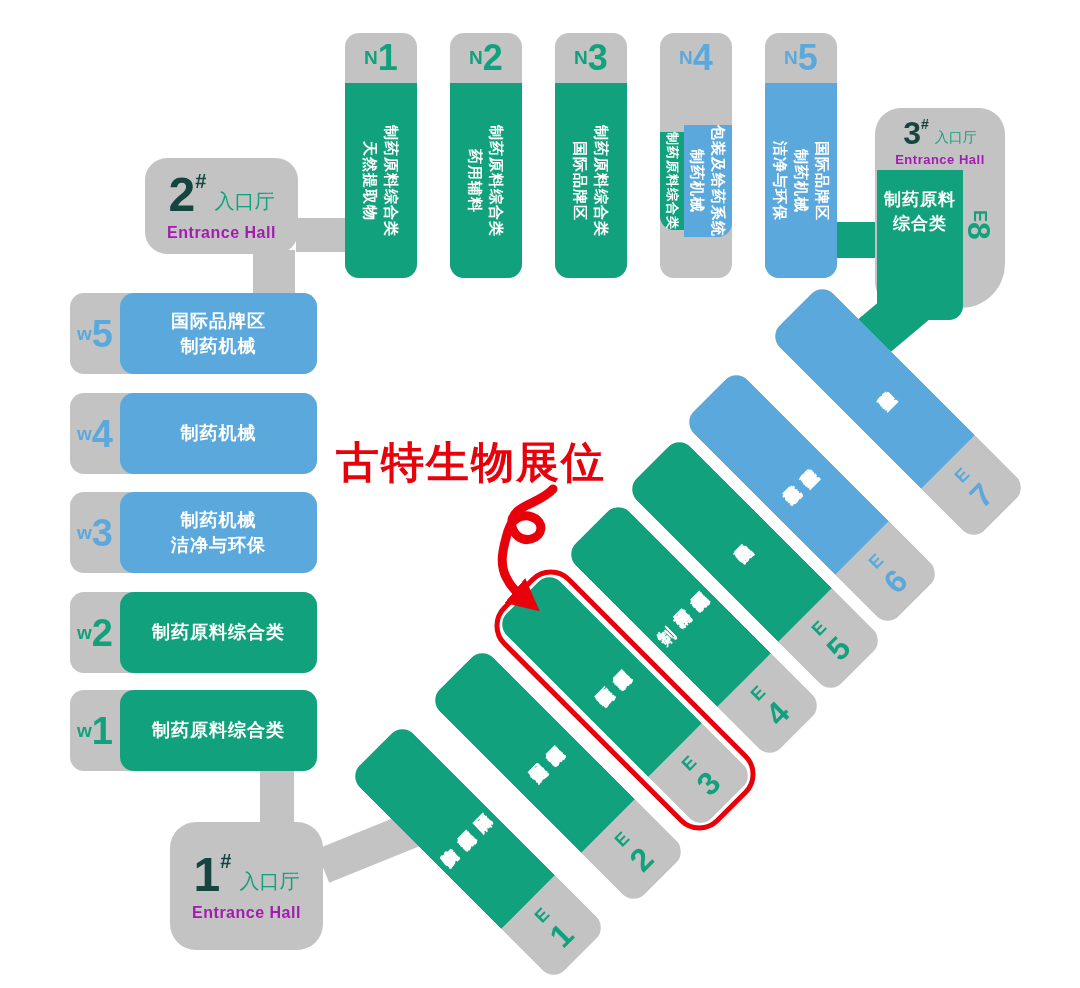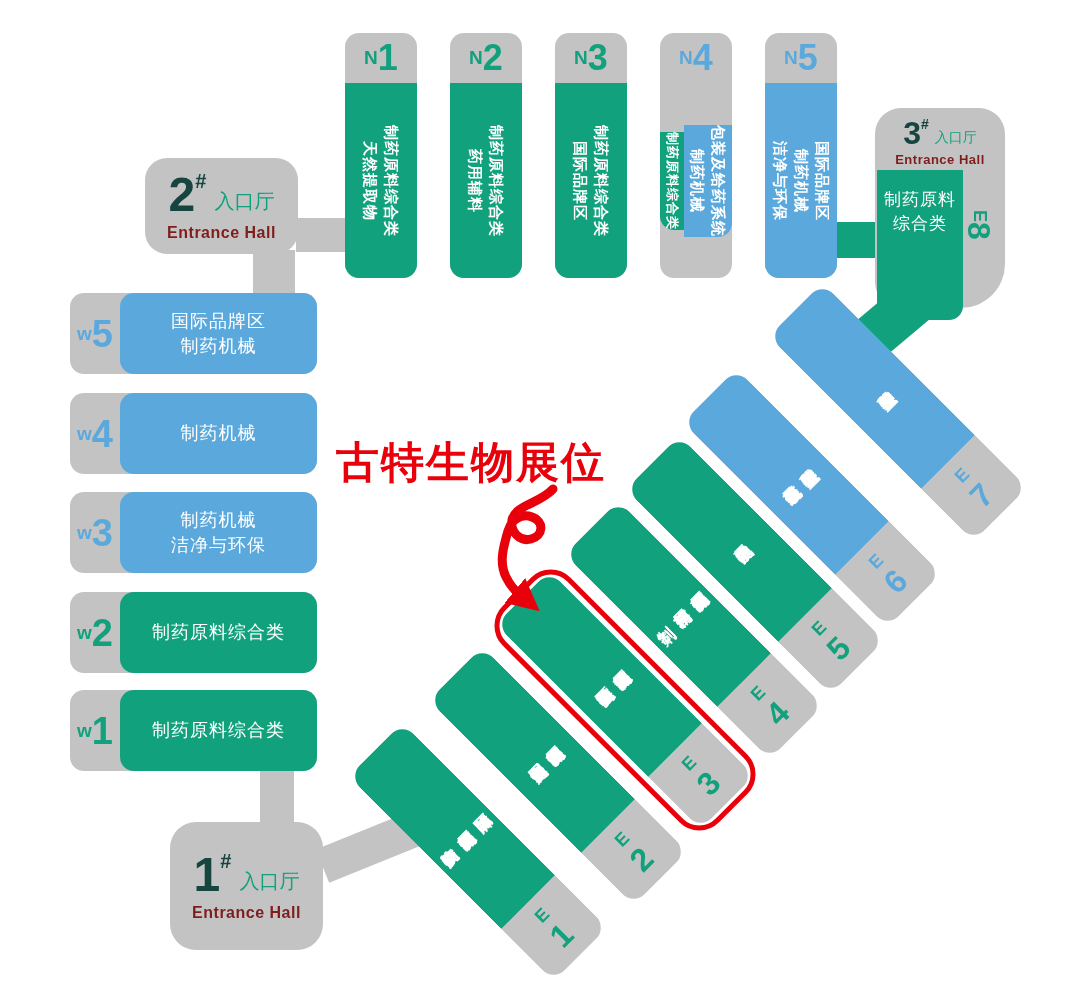--- a/index.html
+++ b/index.html
@@ -27,42 +27,42 @@
   .nrest{flex:1;background:#5BA9DC;border-radius:0 0 14px 0;display:flex;align-items:center;justify-content:center;}
   .vcol{writing-mode:vertical-rl;text-orientation:sideways;text-align:center;}
   .vln{font-size:15px;line-height:21px;font-weight:bold;color:#fff;letter-spacing:1px;white-space:nowrap;}
   .nstrip .vln{font-size:13px;line-height:20px;}
 
   
   .wbar{position:absolute;left:70px;width:247px;height:81px;background:#C3C3C3;border-radius:14px;z-index:2;}
   .wlbl{position:absolute;left:0;top:0;bottom:0;width:50px;display:flex;align-items:center;justify-content:center;}
   .wlbl .lnum{font-size:38px;}
   .wbody{position:absolute;left:50px;top:0;right:0;bottom:0;border-radius:14px;display:flex;flex-direction:column;align-items:center;justify-content:center;}
-  .hln{font-size:18px;line-height:25px;font-weight:normal;color:#fff;letter-spacing:1px;white-space:nowrap;}
+  .hln{font-size:18px;line-height:25px;font-weight:bold;color:#fff;letter-spacing:1px;white-space:nowrap;}
 
   
   .ebar{position:absolute;width:76px;height:290px;border-radius:16px;display:flex;flex-direction:column;overflow:hidden;transform:rotate(-45deg);z-index:2;}
   .ebody{flex:1;display:flex;align-items:center;justify-content:center;}
   .ecol{writing-mode:vertical-rl;text-orientation:upright;text-align:center;}
   .ecol .vln{font-size:16px;line-height:24px;letter-spacing:0;}
   .efoot{height:74px;background:#C3C3C3;display:flex;align-items:center;justify-content:center;}
   .elbl{writing-mode:vertical-rl;text-orientation:upright;font-weight:bold;display:flex;align-items:center;}
   .elbl .lp{font-size:18px;}
   .elbl .lnum{font-size:32px;}
 
   
   .hl-outline{position:absolute;left:577px;top:547px;width:96px;height:306px;border:5px solid #E8000B;border-radius:28px;box-sizing:border-box;transform:rotate(-45deg);z-index:3;background:transparent;}
 
   
   .ebox{position:absolute;background:#C3C3C3;z-index:2;display:flex;flex-direction:column;align-items:center;justify-content:center;}
   .erow{display:flex;align-items:flex-start;justify-content:center;line-height:1;}
   .enum{font-size:48px;font-weight:bold;color:#16443F;line-height:1;}
   .ehash{font-size:20px;font-weight:bold;color:#16443F;margin-top:0;}
   .ecn{font-size:20px;font-weight:normal;color:#12A17D;margin:20px 0 0 8px;}
-  .een{font-size:16px;font-weight:bold;color:#7f1d1d;margin-top:5px;letter-spacing:.5px;}
+  .een{font-size:16px;font-weight:bold;color:#a21caf;margin-top:5px;letter-spacing:.5px;}
   .ebox.small .enum{font-size:32px;}
   .ebox.small .ehash{font-size:14px;}
   .ebox.small .ecn{font-size:14px;margin:13px 0 0 6px;}
   .ebox.small .een{font-size:13px;margin-top:3px;}
 
   
   .e8card{position:absolute;left:875px;top:108px;width:130px;height:200px;background:#C3C3C3;border-radius:26px 26px 44px 26px;z-index:2;}
   .e8ent{position:absolute;left:0;top:8px;width:100%;background:transparent;}
   .e8green{position:absolute;left:877px;top:170px;width:86px;height:150px;background:#12A17D;border-radius:0 0 14px 10px;z-index:2;display:flex;flex-direction:column;align-items:center;padding-top:18px;box-sizing:border-box;}
   .e8green .hln{font-size:17px;line-height:24px;}

